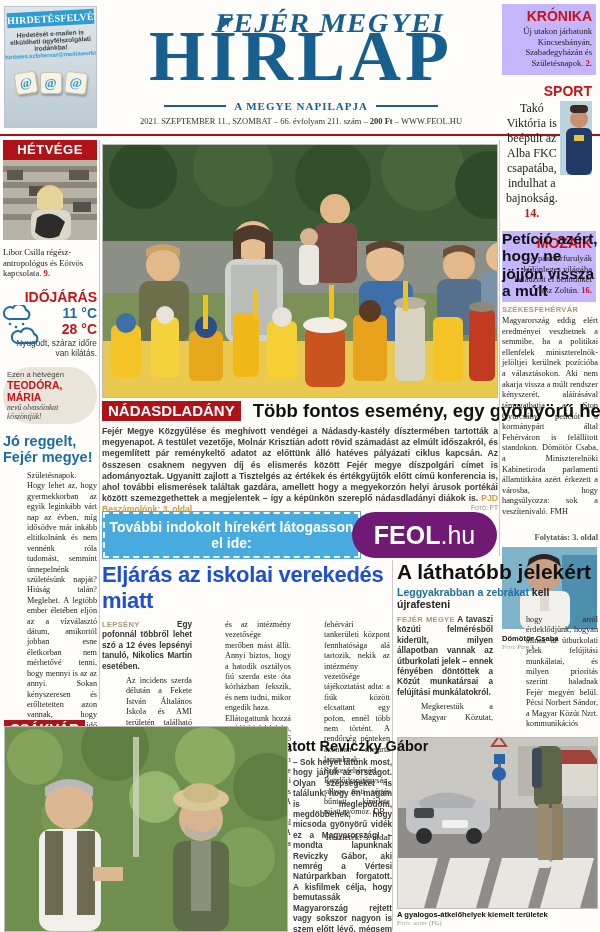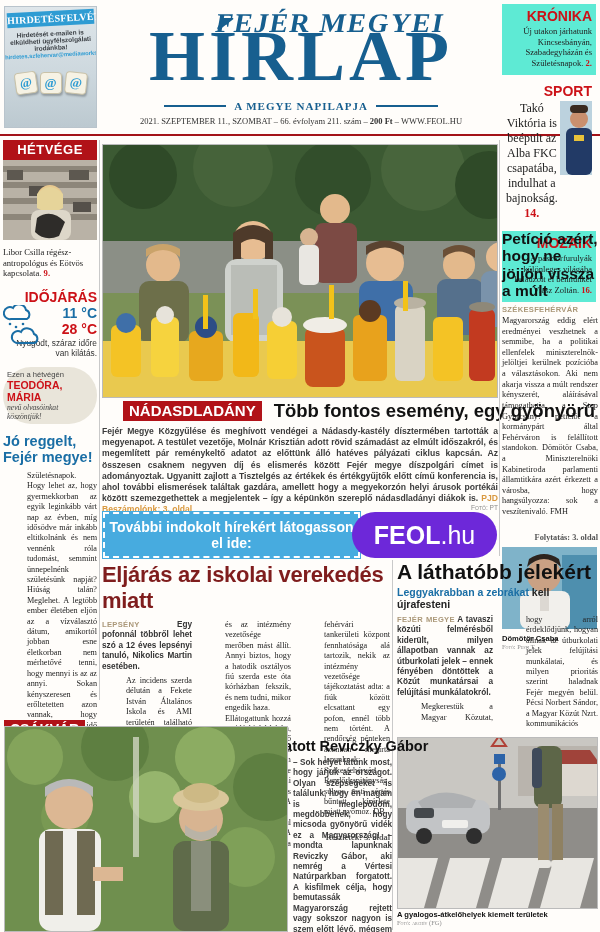--- a/index.html
+++ b/index.html
@@ -37,21 +37,21 @@
   .tagline-row .rule { height:2px; width:62px; background:#175f8f; }
   .tagline { color:#175f8f; font-weight:bold; font-size:11px; letter-spacing:1px; }
   .dateline { left:104px; top:116px; width:394px; text-align:center; font-size:8.5px; color:#333; }
   .dateline b { font-weight:bold; }
 
   .redline { left:0; top:134px; width:600px; height:2px; background:#a31218; }
 
   
   .rail { left:502px; top:4px; width:94px; }
   .rail-box { padding:4px 4px 6px 4px; margin-bottom:4px; }
-  .beige { background:#5eead4; }
+  .beige { background:#c4b5fd; }
   .rail-title { color:#cc1117; font-weight:bold; font-size:14px; text-align:right; font-family:"Liberation Sans",sans-serif; }
   .rail-text { font-size:8.6px; text-align:right; line-height:1.25; margin-top:2px; }
   .pg { color:#cc1117; font-weight:bold; }
   .sport-flex { display:flex; gap:2px; margin-top:2px; }
   .sport-text { font-size:12px; text-align:center; line-height:1.25; flex:1; }
 
   
   .petition { left:502px; top:230px; width:96px; }
   .petition h2 { font-family:"Liberation Sans",sans-serif; font-size:15.5px; line-height:1.12; color:#111; }
   .petition .body { font-size:8.3px; line-height:1.28; margin-top:6px; }
@@ -85,41 +85,41 @@
   .barcode-row { display:flex; gap:5px; margin-top:6px; align-items:flex-end; }
   .bars-a { width:58px; height:26px;
     background:repeating-linear-gradient(90deg,#111 0 2px,#fff 2px 3px,#111 3px 4px,#fff 4px 7px,#111 7px 10px,#fff 10px 12px); }
   .bars-b { width:22px; height:26px;
     background:repeating-linear-gradient(90deg,#111 0 2px,#fff 2px 4px,#111 4px 7px,#fff 7px 9px); }
   .bc-digits { font-size:5px; font-family:"Liberation Sans",sans-serif; color:#333; letter-spacing:1px;}
 
   
   .lead-photo-wrap { left:102px; top:144px; width:396px; height:254px; border:1px solid #bbb; }
   .lead-cap { left:102px; top:400px; width:396px; }
-  .lead-head-row { display:flex; align-items:center; gap:12px;margin-left:21px; }
+  .lead-head-row { display:flex; align-items:center; gap:12px; }
   .lead-tag { background:#b11218; color:#fff; font-family:"Liberation Sans",sans-serif; font-weight:bold;
     font-size:15px; padding:1px 6px 2px 6px; white-space:nowrap; }
   .lead-head { font-family:"Liberation Sans",sans-serif; font-weight:bold; font-size:18.5px; color:#111; white-space:nowrap;}
   .lead-body { font-size:8.6px; line-height:1.3; margin-top:4px; font-family:"Liberation Sans",sans-serif; font-weight:bold; color:#3c3c3c;}
   .lead-link { color:#d9993f; font-weight:bold; font-family:"Liberation Sans",sans-serif; }
   .lead-credit { float:right; font-size:6.6px; color:#8a8a8a; font-variant:small-caps; font-weight:normal;}
 
   
   .promo { left:103px; top:512px; width:394px; height:46px; display:flex; cursor:pointer; }
   .promo-blue { flex:1; background:#47abdf; border:2px dashed #fff; outline:1px solid #47abdf;
     color:#fff; font-family:"Liberation Sans",sans-serif; font-weight:bold; font-size:14px;
     display:flex; align-items:center; justify-content:center; text-align:center; line-height:1.15; }
-  .promo-orange { width:145px; background:#6d28d9; border-radius:23px; margin-left:-8px;
+  .promo-orange { width:145px; background:#701a75; border-radius:23px; margin-left:-8px;
     display:flex; align-items:center; justify-content:center; color:#fff;
     font-family:"Liberation Sans",sans-serif; font-size:25px; }
   .promo-orange .b { font-weight:bold; }
 
   
   .school { left:102px; top:562px; width:288px; }
-  .school h1 { font-family:"Liberation Sans",sans-serif; font-size:22px; color:#7f1d1d; letter-spacing:-.3px; }
+  .school h1 { font-family:"Liberation Sans",sans-serif; font-size:22px; color:#1d4ed8; letter-spacing:-.3px; }
   .school .cols { column-count:3; column-gap:9px; margin-top:6px; font-size:8.2px; line-height:1.27; }
   .lead-par { font-family:"Liberation Sans",sans-serif; font-weight:bold; font-size:8.2px; color:#333; }
   .colbody { margin-top:4px; }
 
   
   .signs { left:397px; top:560px; width:201px; }
   .signs h1 { font-family:"Liberation Sans",sans-serif; font-size:21px; color:#111; }
   .signs .sub { font-family:"Liberation Sans",sans-serif; font-weight:bold; font-size:10.5px; margin-top:2px; color:#222;}
   .sub-blue { color:#1a6ea5; }
   .signs .cols { column-count:2; column-gap:9px; margin-top:5px; font-size:8.2px; line-height:1.27; height:118px; overflow:hidden;}

